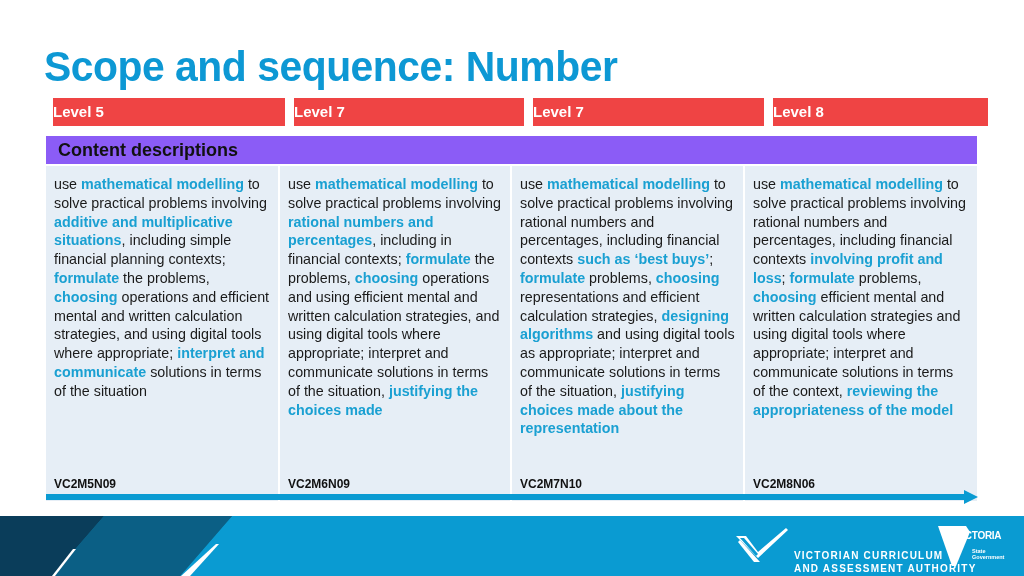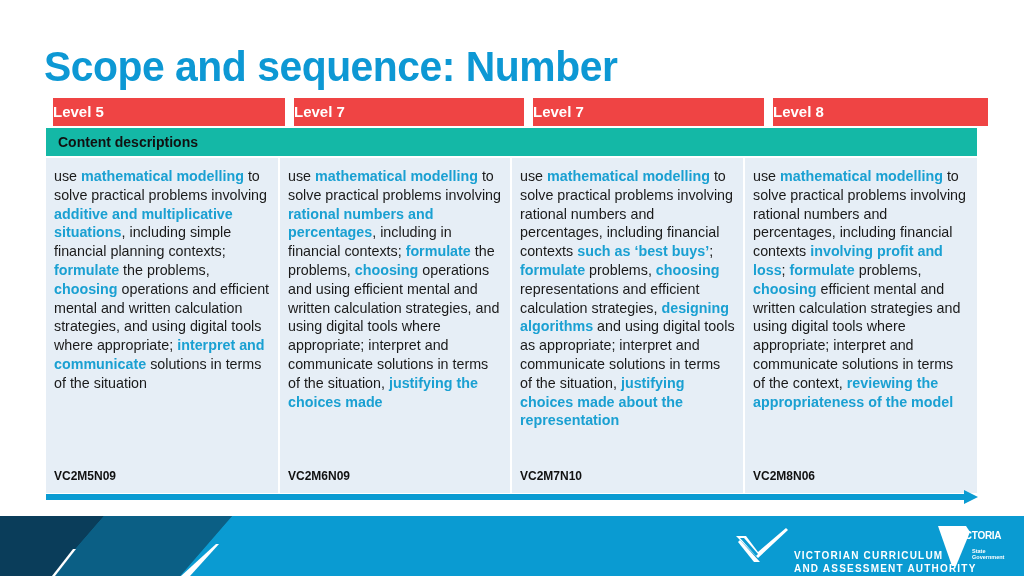--- a/index.html
+++ b/index.html
@@ -18,22 +18,22 @@
   }
   .hdr-row { display: flex; height: 28px; }
   .hdr-cell {
     flex: 0 0 auto; background: #ef4444; color: #fff;
     font-weight: bold; font-size: 15px; text-align: left;
     line-height: 28px; border-right: 2px solid #ffffff; margin-left: 7px;
   }
   .hdr-cell:last-child { border-right: none; }
 
   .cd-row {
-    margin-top: 2px; height: 28px; background: #14b8a6;
-    font-weight: bold; font-size: 14px; line-height: 28px;
+    margin-top: 10px; height: 28px; background: #8b5cf6;
+    font-weight: bold; font-size: 18px; line-height: 28px;
     padding-left: 12px; color: #111;
   }
 
   .body-row { display: flex; margin-top: 2px; height: 335px; }
   .body-cell {
     flex: 0 0 auto; background: #e6eef6; position: relative;
     border-right: 2px solid #ffffff;
     padding: 9px 8px 0 8px;
     font-size: 14.3px; line-height: 18.8px; color: #1a1a1a;
   }

